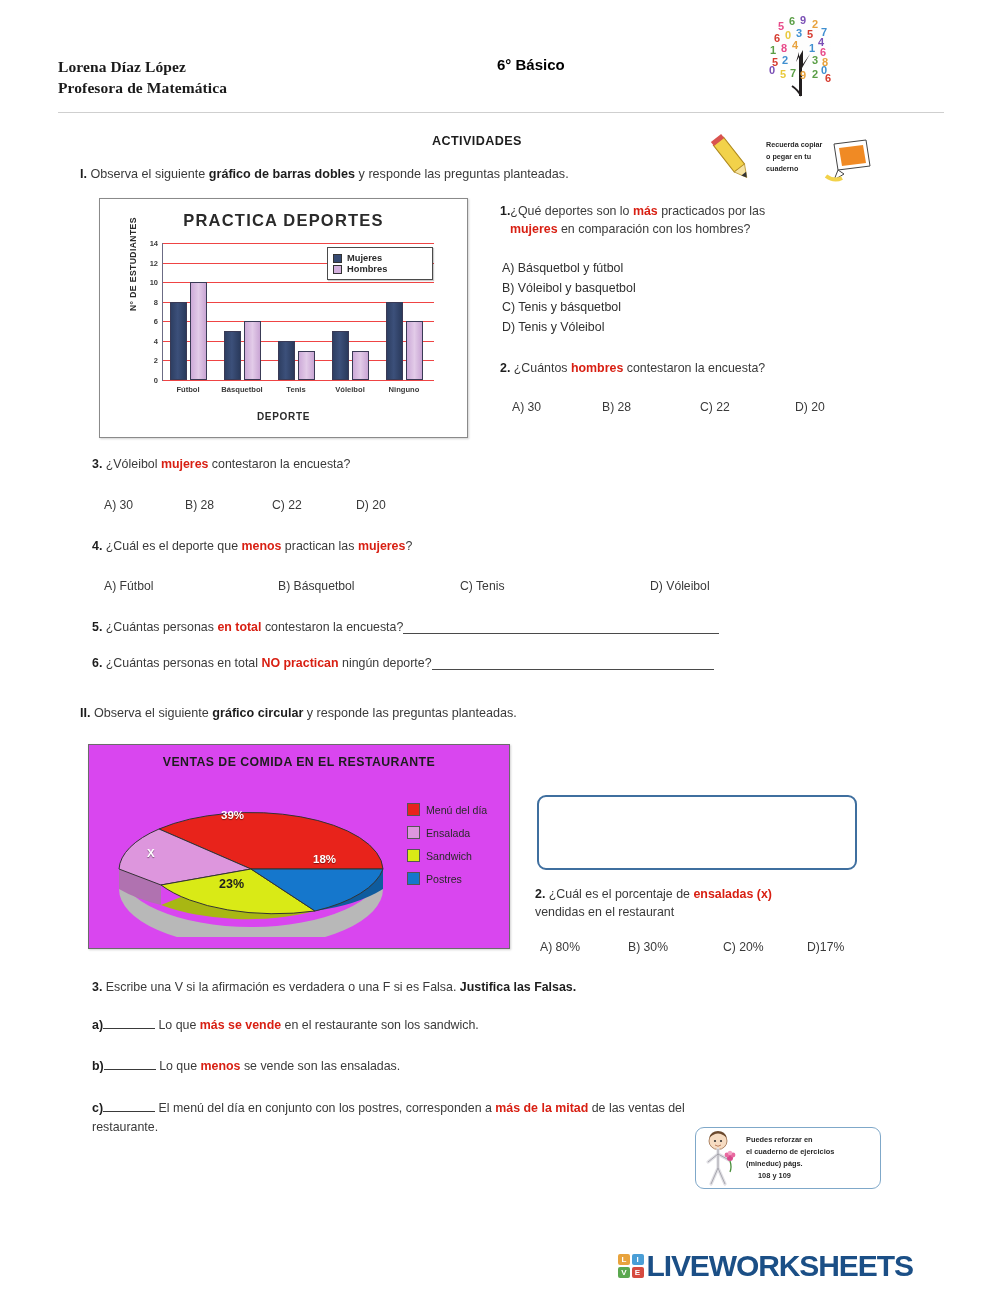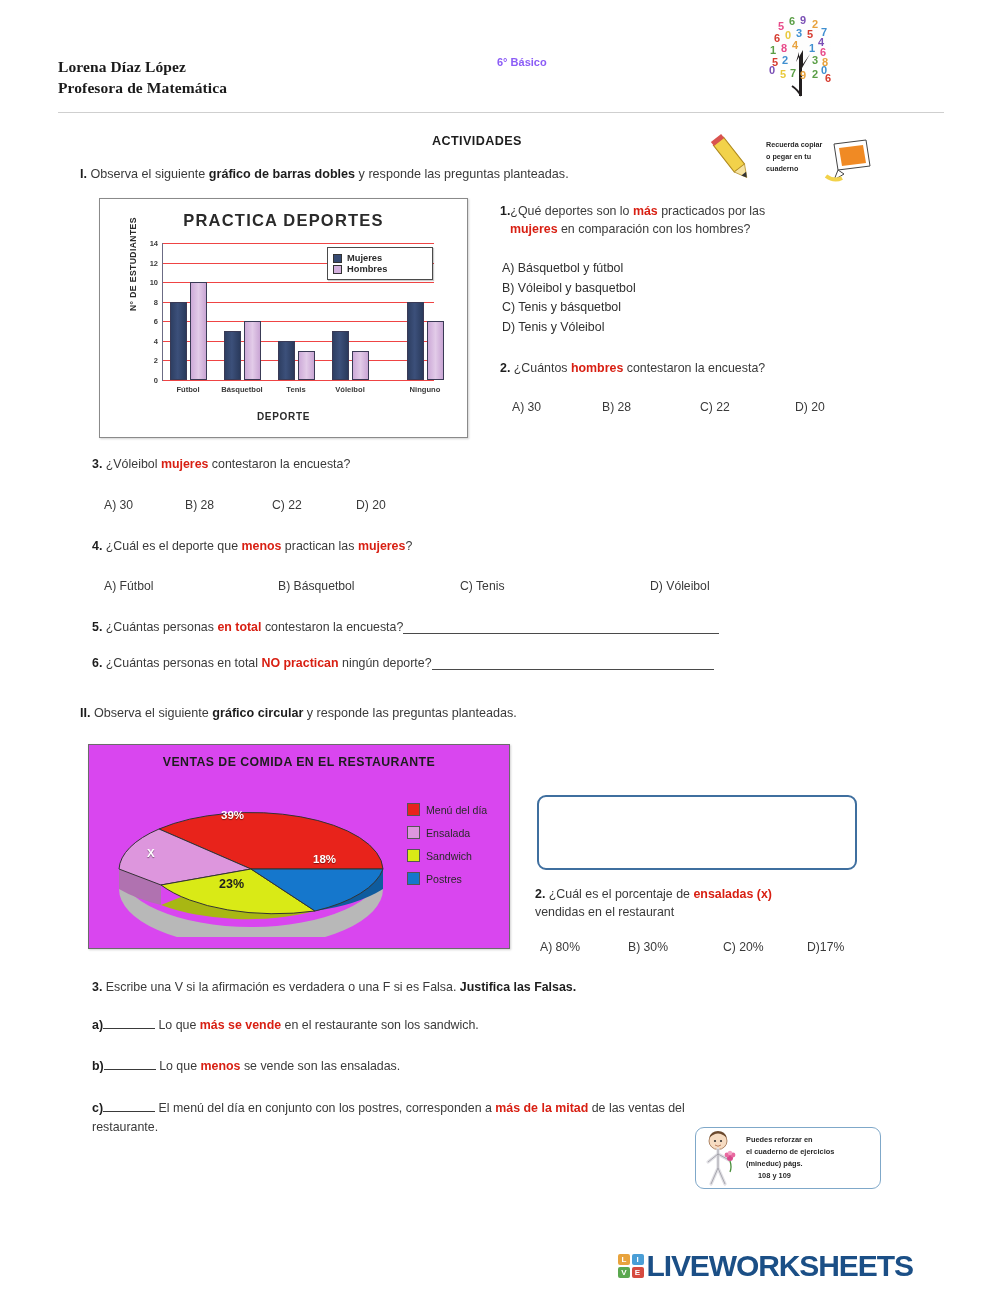--- a/index.html
+++ b/index.html
@@ -10,21 +10,21 @@
     font-family:"Liberation Sans", sans-serif;
     color:#2b2b2b;
     position:relative;
     overflow:hidden;
   }
   .page { position:absolute; inset:0; }
 
   
   .header { position:absolute; left:0; top:0; width:1000px; height:110px; }
   .teacher-block { position:absolute; left:58px; top:56px; font-size:15.5px; font-weight:bold; line-height:21px; color:#1a1a1a; letter-spacing:.1px;font-family:Liberation Serif, serif;}
-  .grade { position:absolute; left:497px; top:56px; font-size:11px; font-weight:bold; color:#8b5cf6;}
+  .grade { position:absolute; left:497px; top:56px; font-size:15px; font-weight:bold; color:#000000;}
   .logo-tree { position:absolute; left:752px; top:8px; width:96px; height:96px; }
 
   .hrule { position:absolute; left:58px; top:112px; width:886px; height:1px; background:#cfcfcf; }
   .red { color:#d81f12; font-weight:bold; }
   .blk { color:#1d1d1d; font-weight:bold; }
 
   .actividades { position:absolute; left:432px; top:134px; font-size:12.6px; font-weight:bold; color:#1d1d1d; letter-spacing:.4px;}
 
   .inst1 { position:absolute; left:80px; top:167px; font-size:12.6px; color:#3a3a3a;}
   .inst2 { position:absolute; left:80px; top:706px; font-size:12.6px; color:#3a3a3a;}
@@ -232,21 +232,21 @@
       <div class="bgroup" style="left:112px;width:50px;">
         <div class="bar m" style="height:28.57%"></div>
         <div class="bar h" style="height:21.43%"></div>
         <div class="xtick">Tenis</div>
       </div>
       <div class="bgroup" style="left:166px;width:50px;">
         <div class="bar m" style="height:35.7%"></div>
         <div class="bar h" style="height:21.43%"></div>
         <div class="xtick">Vóleibol</div>
       </div>
-      <div class="bgroup" style="left:220px;width:50px;margin-left:21px;">
+      <div class="bgroup" style="left:220px;width:50px;">
         <div class="bar m" style="height:57.1%"></div>
         <div class="bar h" style="height:42.85%"></div>
         <div class="xtick">Ninguno</div>
       </div>
     </div>
 
     <div class="legend-bc">
       <div class="lg-row">
         <span class="lg-sw" style="background:#364a72"></span>
         <span class="lg-tx">Mujeres</span>

